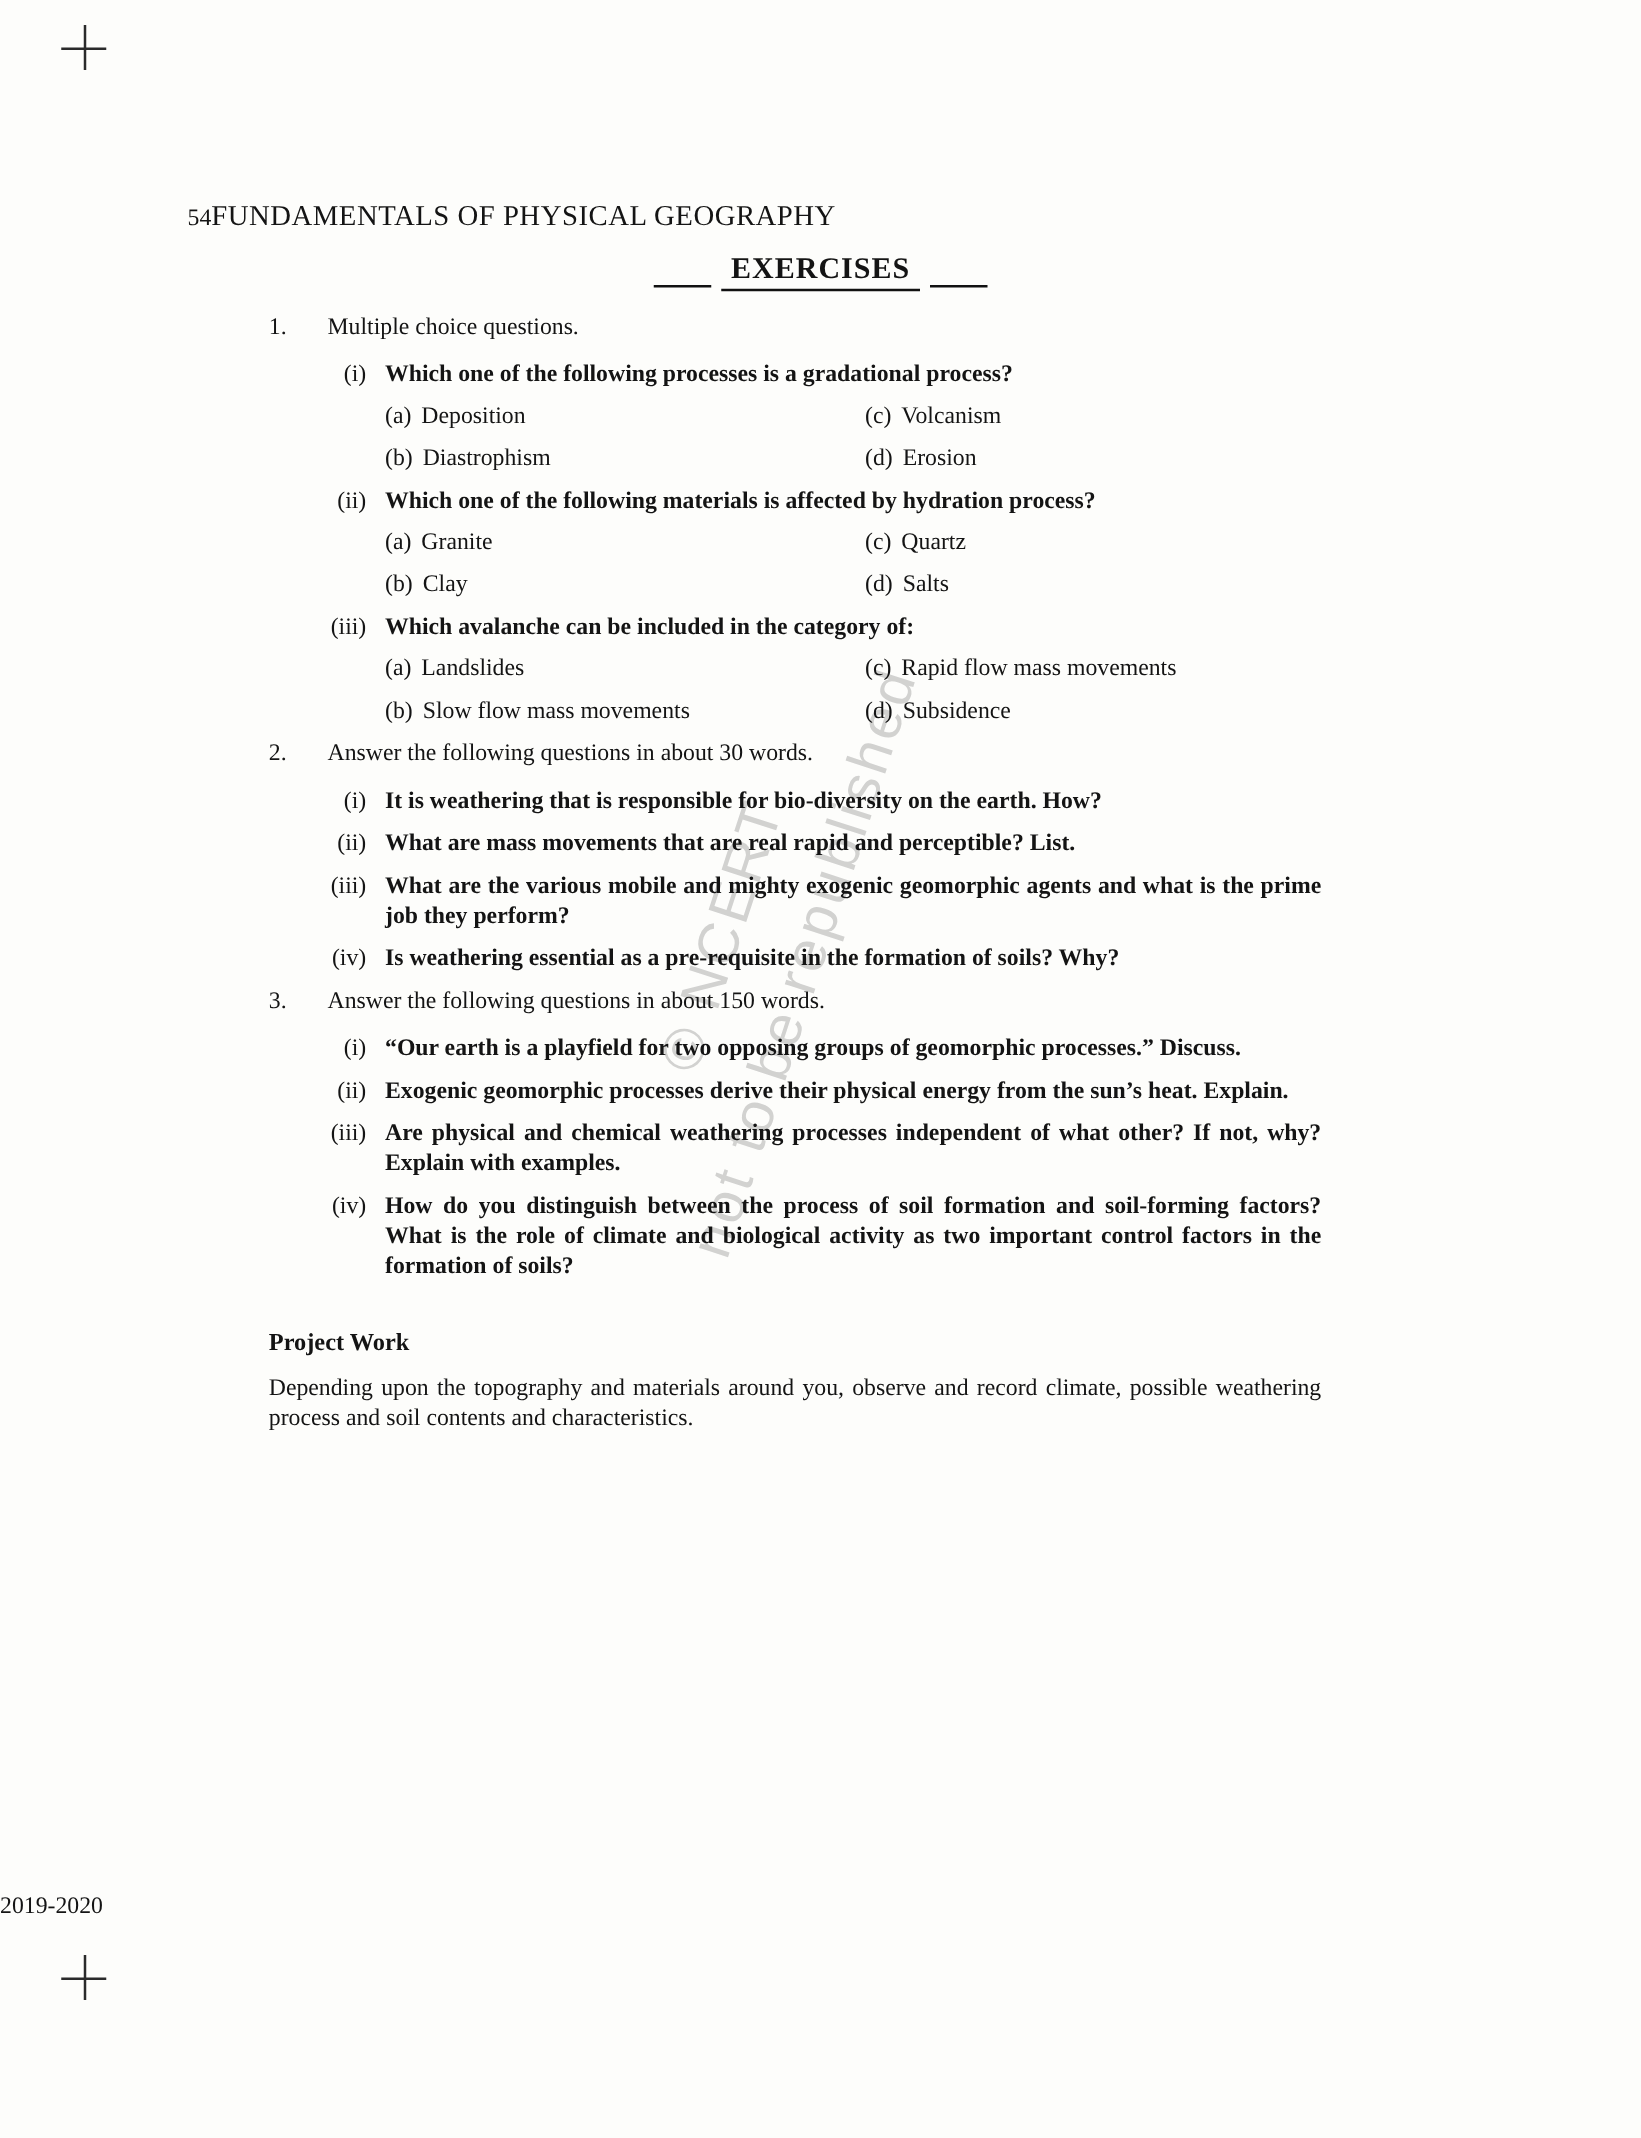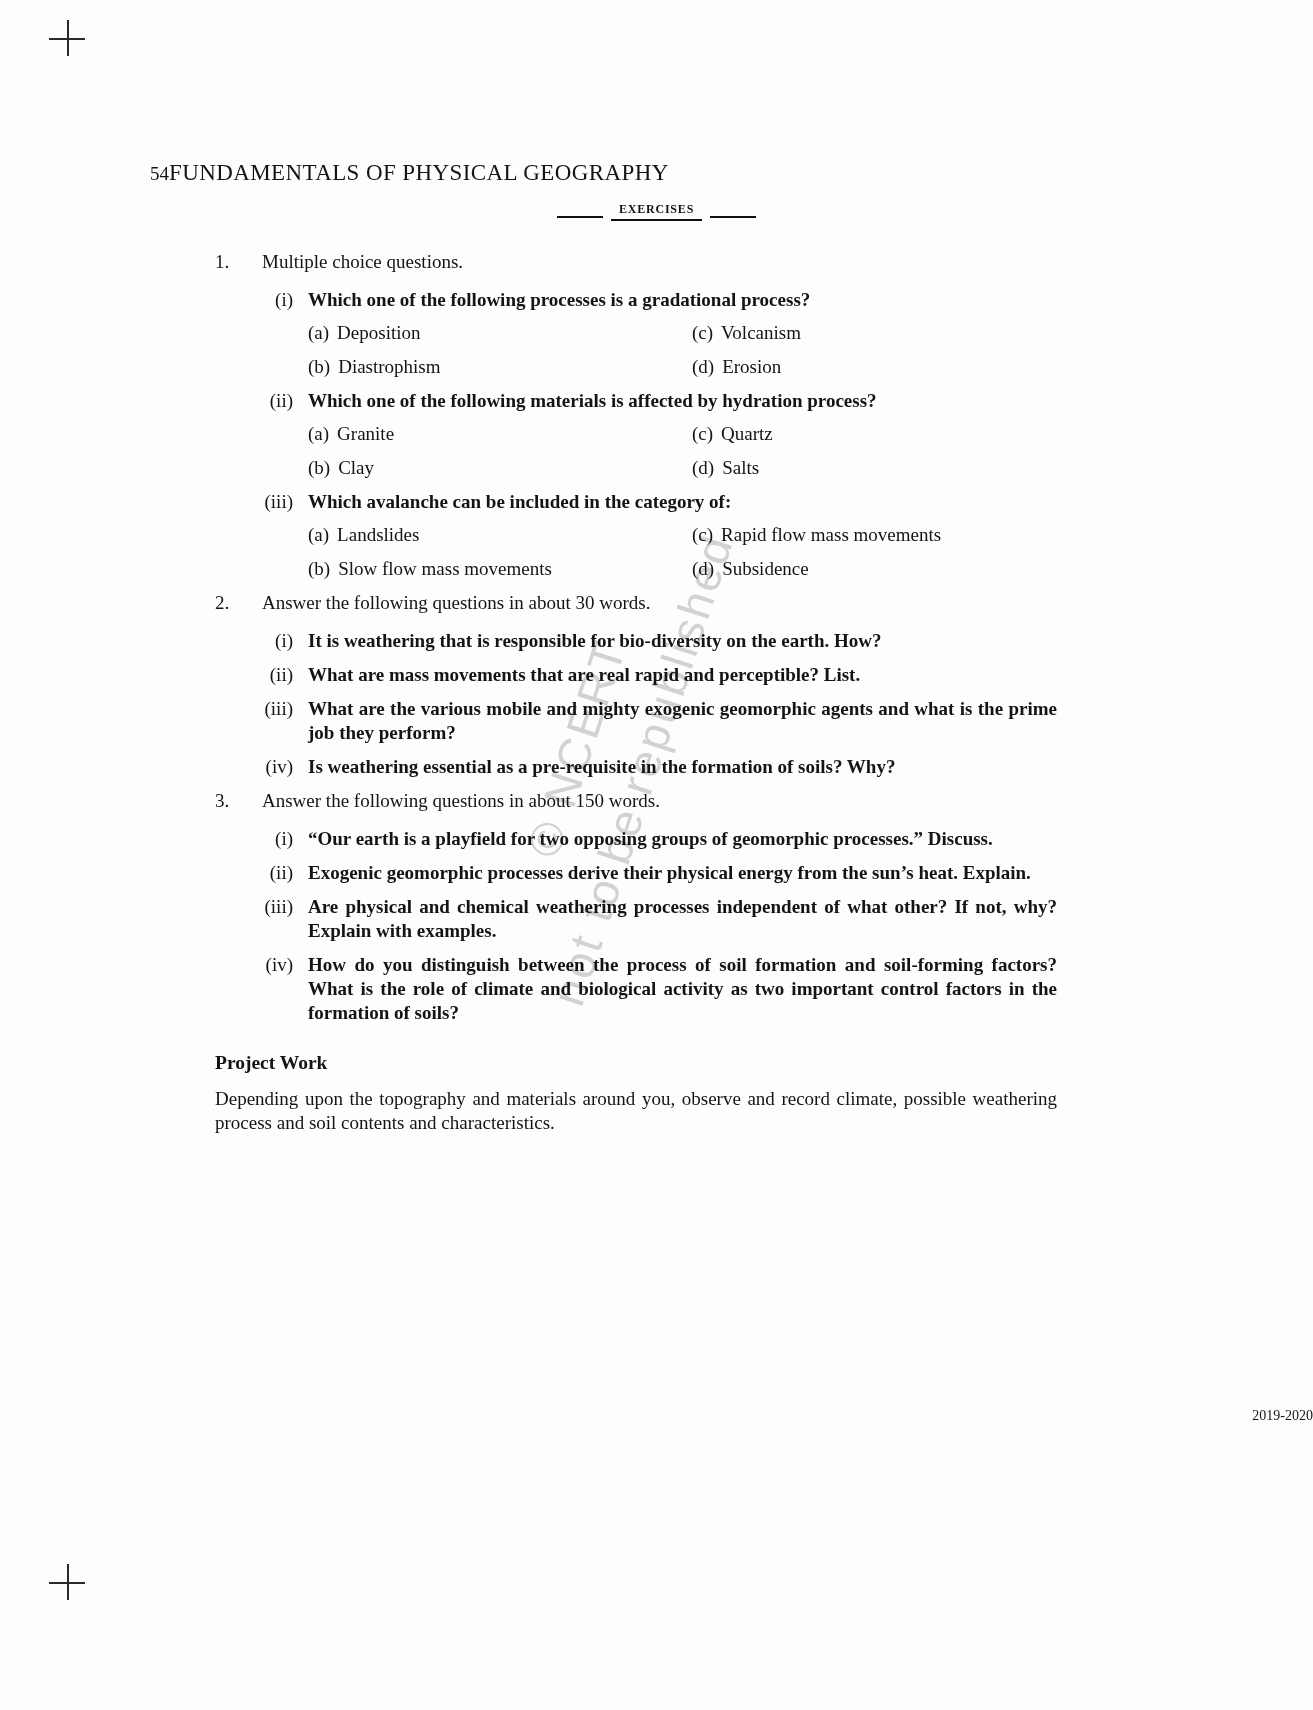--- a/index.html
+++ b/index.html
@@ -42,21 +42,21 @@
   }
   .running-header { font-size: 23px; letter-spacing: 0.4px; }
 
   
   .title-wrap {
     position: absolute; top: 202px; left: 0; right: 0;
     display: flex; justify-content: center; align-items: flex-end; gap: 8px;
   }
   .title-rule { width: 46px; border-bottom: 2px solid #111; margin-bottom: 3px; }
   .title-text {
-    font-weight: bold; font-size: 12px; letter-spacing: 0.8px;
+    font-weight: bold; font-size: 24px; letter-spacing: 0.8px;
     border-bottom: 2px solid #111; padding: 0 8px 2px 8px;
   }
 
   
   .content {
     position: absolute; left: 215px; width: 842px; top: 250px;
     font-size: 19px; line-height: 24px;
   }
 
   .q-head { display: flex; margin-bottom: 14px; }
@@ -70,26 +70,26 @@
   .opt-row { display: flex; padding-left: 93px; margin-bottom: 10px; gap: 44px; }
   .opt-a { width: 340px; flex: none; }
   .opt-b { flex: 1; }
   .opt-label { margin-right: 8px; }
 
   .question { margin-bottom: 0; }
   .question + .question { margin-top: 9px; }
 
   .sub-item { margin-bottom: 10px; }
 
-  .project-heading { font-weight: bold; font-size: 19.5px; margin-top: 26px; margin-bottom: 12px; }
+  .project-heading { font-weight: bold; font-size: 19.5px; margin-top: 38px; margin-bottom: 12px; }
   .project-text { text-align: justify; }
 
   .footer {
-    position: absolute; top: 1408px; left: 0; right: 0;
-    text-align: right; font-size: 14px;
+    position: absolute; top: 1514px; left: 0; right: 0;
+    text-align: left; font-size: 19px;
   }
 </style>
 </head>
 <body>
 
 <div class="page">
 
   <div class="crop crop-tl"></div>
   <div class="crop crop-bl"></div>
 

